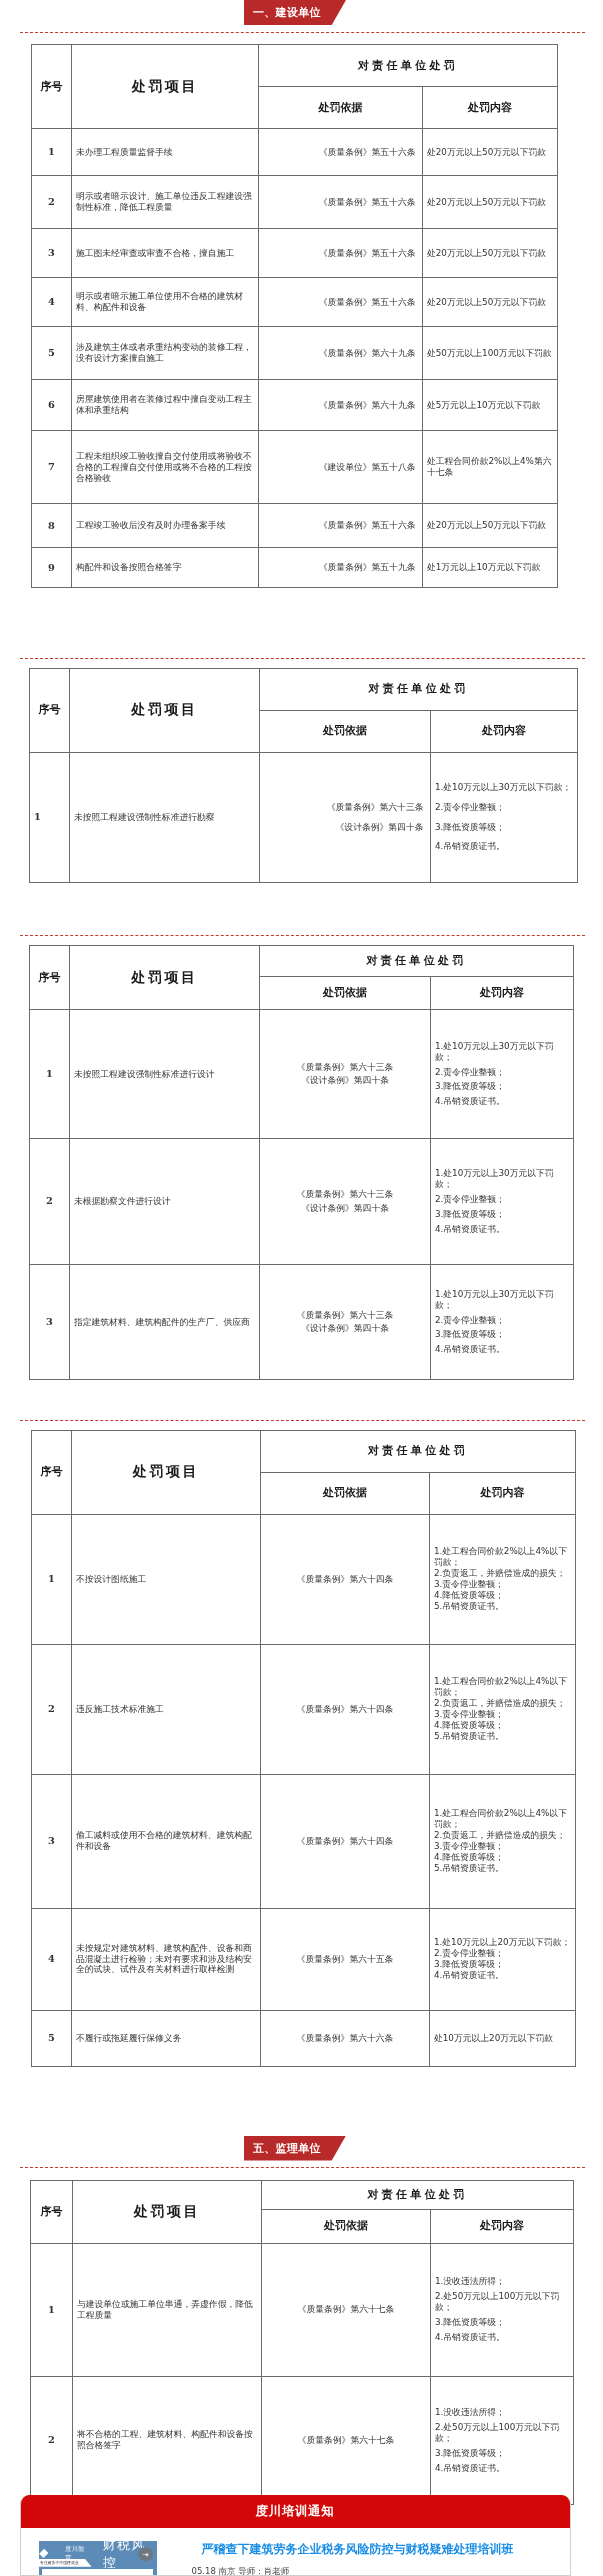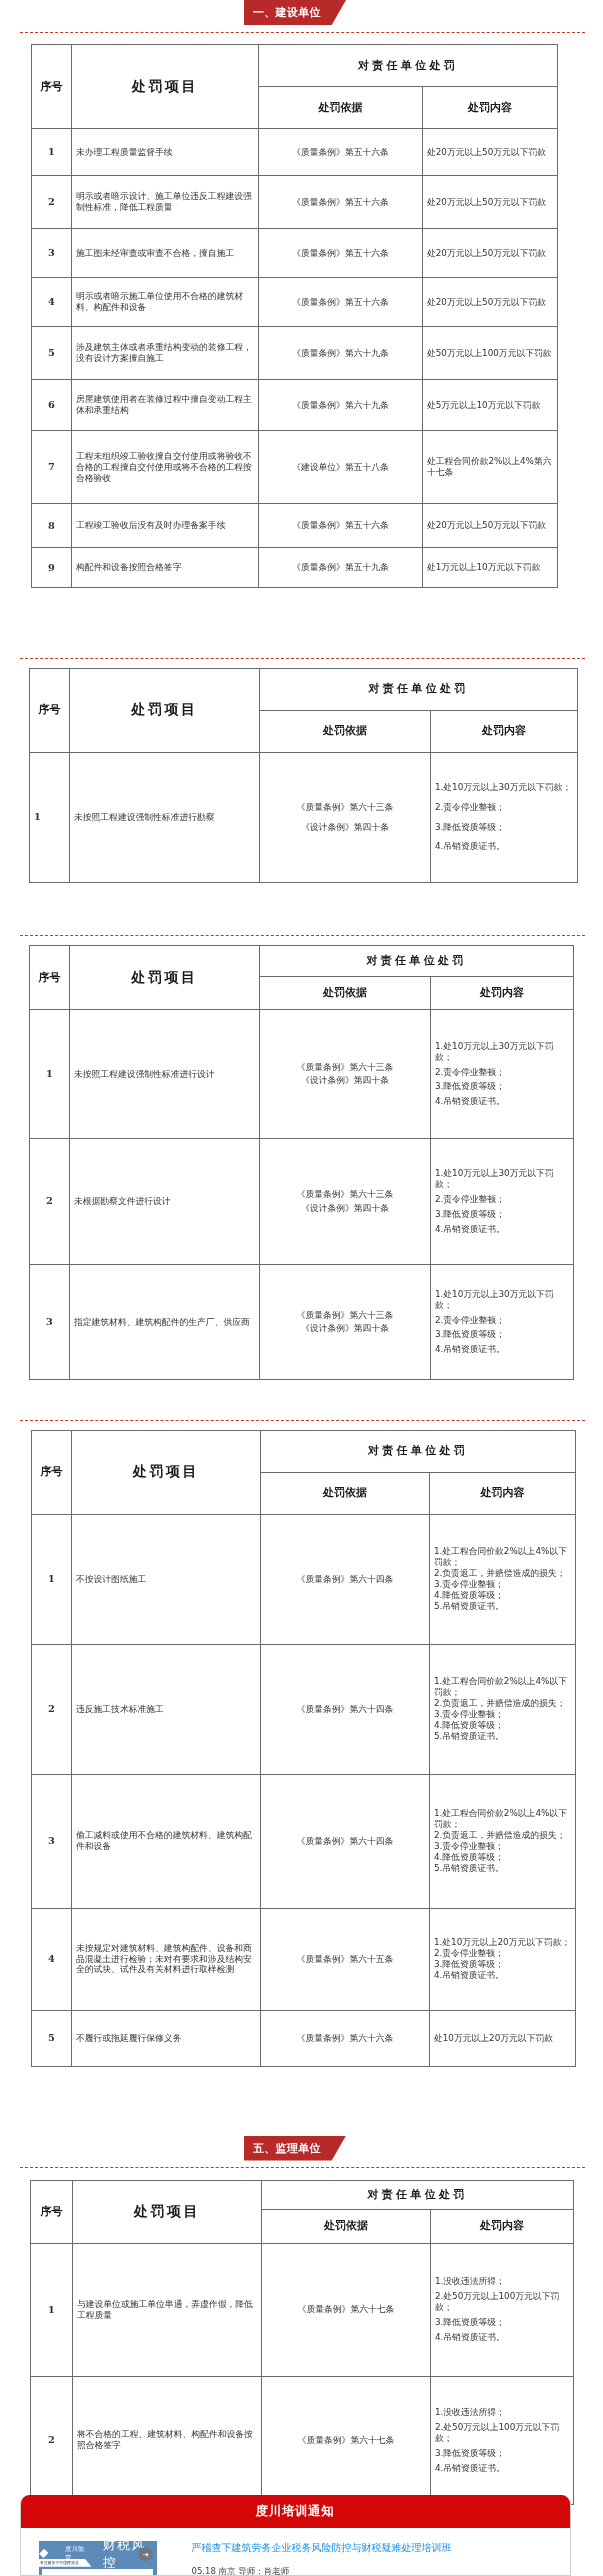--- a/index.html
+++ b/index.html
@@ -37,21 +37,21 @@
     vertical-align: middle;
     line-height: 1.25;
   }
   table.pen th { font-weight: bold; color: #1a1a1a; font-family: Liberation Sans, sans-serif; }
   th.h-seq { font-size: 11px; }
   th.h-item { font-size: 14px; letter-spacing: 2.6px; }
   th.h-group { font-size: 11px; letter-spacing: 3.3px; height: 42px; }
   th.h-sub { font-size: 11px; height: 42px; }
   td.seq { text-align: center; font-weight: bold; font-family: "DejaVu Serif", "Liberation Serif", serif; font-size: 9.8px; }
   td.item { padding: 2.6px 3.9px; text-align: left; }
-  td.basis { padding: 2.6px 6.5px; text-align: center; }
+  td.basis { padding: 2.6px 6.5px; text-align: right; }
   td.basis.center { text-align: center; }
   td.content { padding: 2.6px 3.9px; text-align: left; }
   .basis-line { display: block; }
   .basis-line + .basis-line { margin-top: 9px; }
   .content-line { display: block; }
   .content-gap .content-line + .content-line { margin-top: 9px; }
   .content-mid .content-line + .content-line { margin-top: 3.9px; }
 
   
   .notice {
@@ -78,21 +78,21 @@
     border-radius: 50%; background: #6d7883; color: #fff; font-size: 7.2px;
     display: flex; align-items: center; justify-content: center;
   }
   .thumb-sub {
     position: absolute; left: 0; top: 18px; height: 7.8px; width: 53px; background: #fff;
     clip-path: polygon(0 0, 88% 0, 100% 100%, 0 100%);
     font-size: 3.9px; color: #333; padding-left: 1.3px; line-height: 7.8px;
   }
   .thumb-box { position: absolute; left: 2.6px; top: 27px; right: 2.6px; bottom: -2.6px; border: 1.3px solid #5b8bb6; background: #fff; }
   .course-title {
-    position: absolute; left: 171px; top: 13px; font-size: 10px; font-weight: normal;
+    position: absolute; left: 181px; top: 13px; font-size: 12px; font-weight: bold;
     color: #1a8ee6;
   }
   .course-meta {
     position: absolute; left: 171px; top: 38px; font-size: 8.5px; color: #444;
   }
 </style>
 </head>
 <body style="height: 2576px;">
 
 <div class="section" style="height:651px;">

